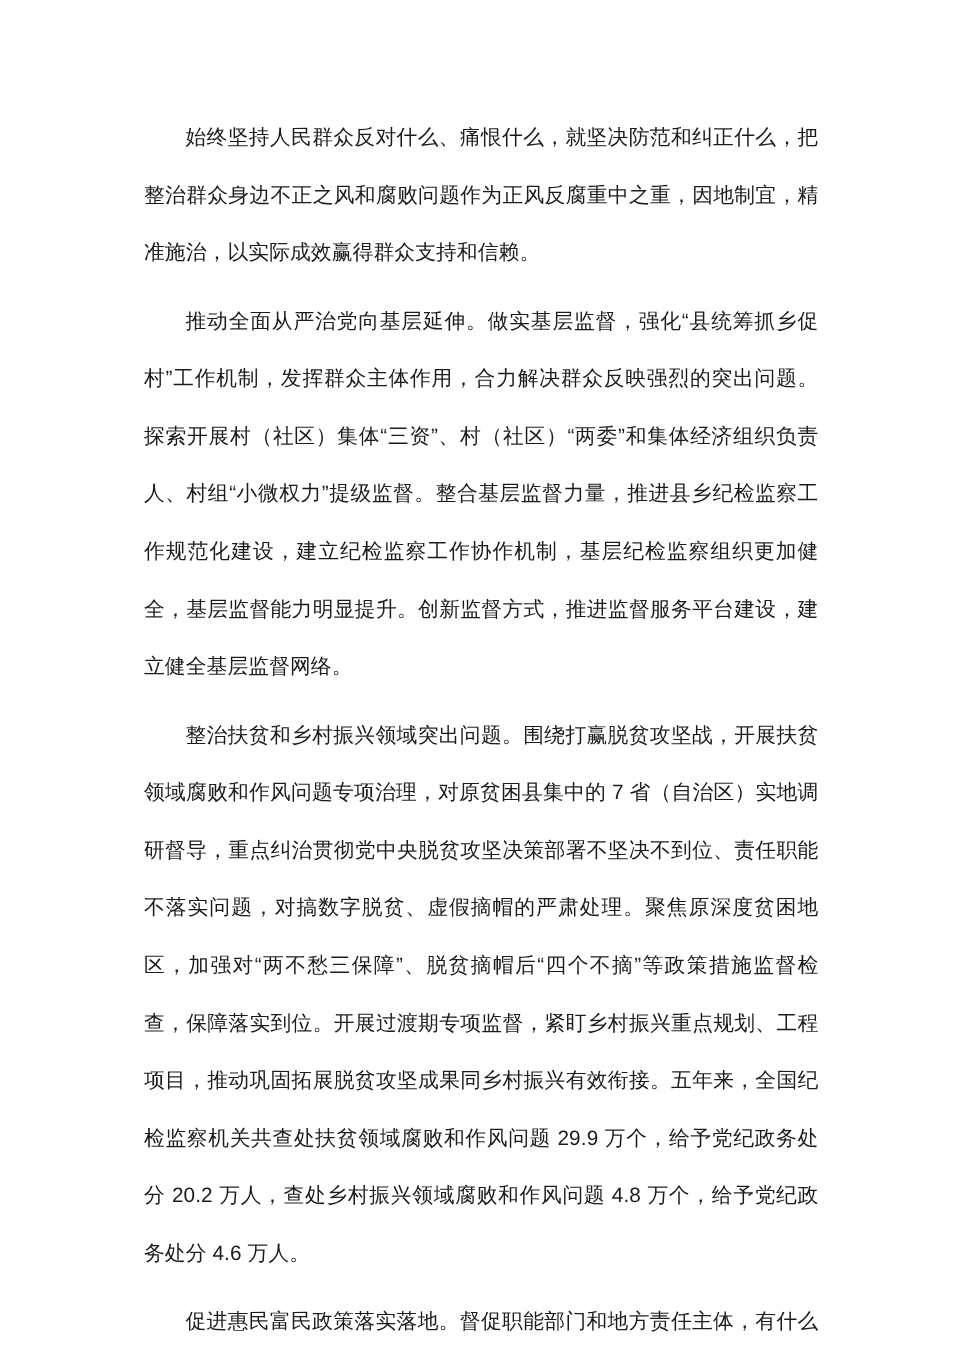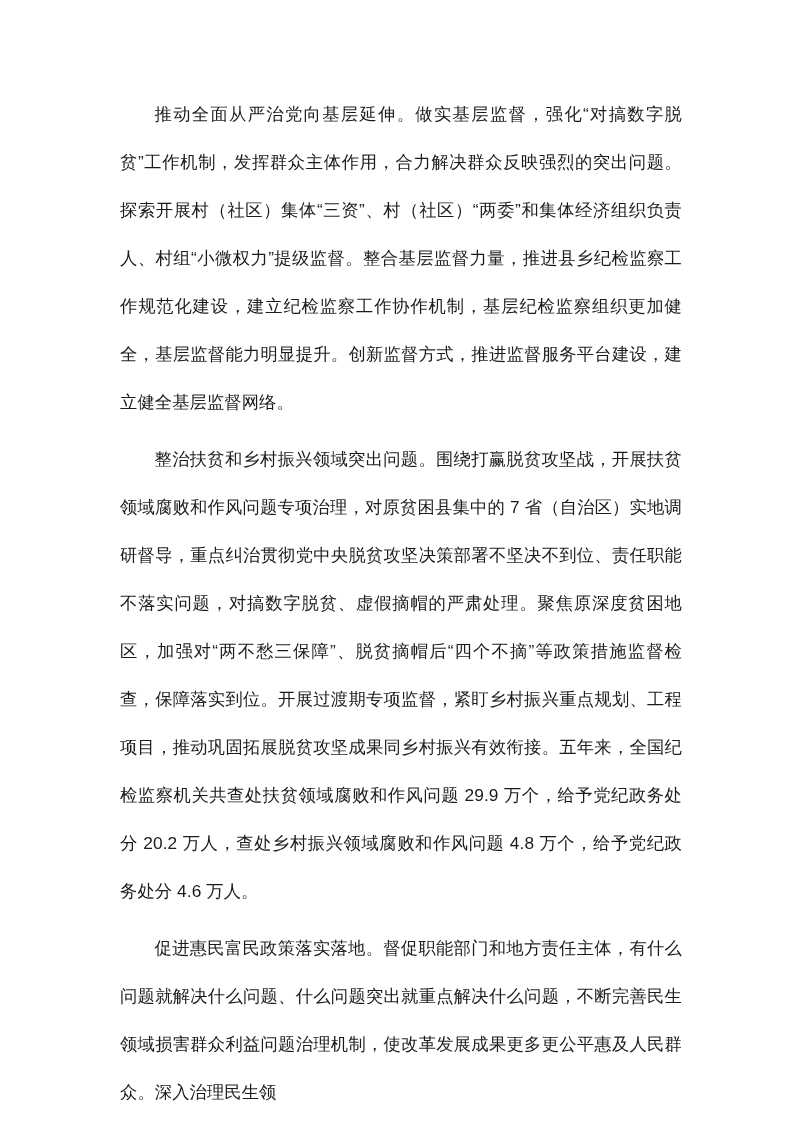--- a/index.html
+++ b/index.html
@@ -43,17 +43,18 @@
   }
   .para:last-child {
     margin-bottom: 0;
   }
 </style>
 </head>
 <body>
 
 <div class="page">
   <div class="content">
-    <p class="para">推动全面从严治党向基层延伸。做实基层监督，强化“对搞数字脱贫”工作机制，发挥群众主体作用，合力解决群众反映强烈的突出问题。探索开展村（社区）集体“三资”、村（社区）“两委”和集体经济组织负责人、村组“小微权力”提级监督。整合基层监督力量，推进县乡纪检监察工作规范化建设，建立纪检监察工作协作机制，基层纪检监察组织更加健全，基层监督能力明显提升。创新监督方式，推进监督服务平台建设，建立健全基层监督网络。</p>
+    <p class="para">始终坚持人民群众反对什么、痛恨什么，就坚决防范和纠正什么，把整治群众身边不正之风和腐败问题作为正风反腐重中之重，因地制宜，精准施治，以实际成效赢得群众支持和信赖。</p>
+    <p class="para">推动全面从严治党向基层延伸。做实基层监督，强化“县统筹抓乡促村”工作机制，发挥群众主体作用，合力解决群众反映强烈的突出问题。探索开展村（社区）集体“三资”、村（社区）“两委”和集体经济组织负责人、村组“小微权力”提级监督。整合基层监督力量，推进县乡纪检监察工作规范化建设，建立纪检监察工作协作机制，基层纪检监察组织更加健全，基层监督能力明显提升。创新监督方式，推进监督服务平台建设，建立健全基层监督网络。</p>
     <p class="para">整治扶贫和乡村振兴领域突出问题。围绕打赢脱贫攻坚战，开展扶贫领域腐败和作风问题专项治理，对原贫困县集中的 7 省（自治区）实地调研督导，重点纠治贯彻党中央脱贫攻坚决策部署不坚决不到位、责任职能不落实问题，对搞数字脱贫、虚假摘帽的严肃处理。聚焦原深度贫困地区，加强对“两不愁三保障”、脱贫摘帽后“四个不摘”等政策措施监督检查，保障落实到位。开展过渡期专项监督，紧盯乡村振兴重点规划、工程项目，推动巩固拓展脱贫攻坚成果同乡村振兴有效衔接。五年来，全国纪检监察机关共查处扶贫领域腐败和作风问题 29.9 万个，给予党纪政务处分 20.2 万人，查处乡村振兴领域腐败和作风问题 4.8 万个，给予党纪政务处分 4.6 万人。</p>
     <p class="para">促进惠民富民政策落实落地。督促职能部门和地方责任主体，有什么问题就解决什么问题、什么问题突出就重点解决什么问题，不断完善民生领域损害群众利益问题治理机制，使改革发展成果更多更公平惠及人民群众。深入治理民生领</p>
   </div>
 </div>
 
 </body></html>

